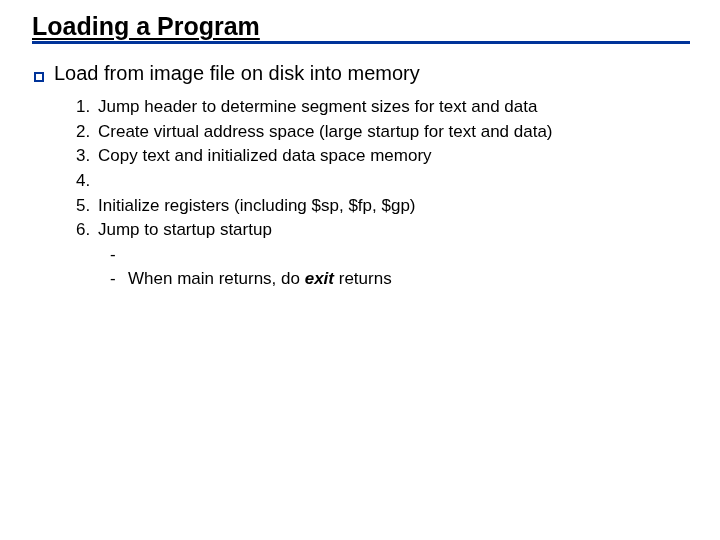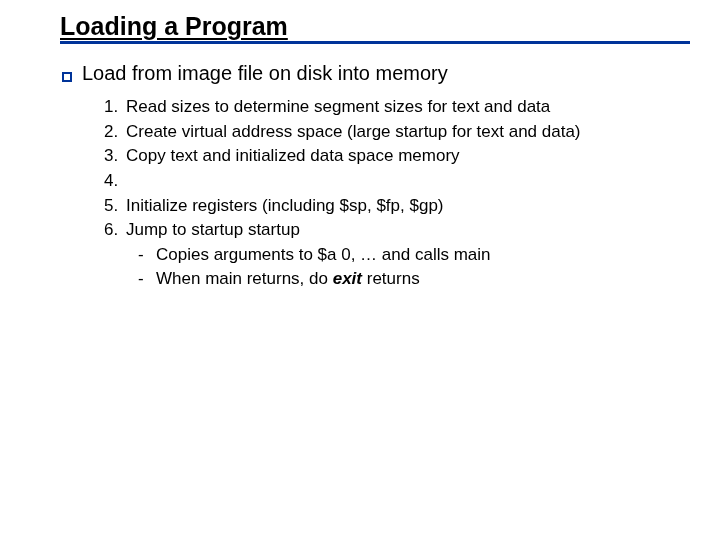--- a/index.html
+++ b/index.html
@@ -8,21 +8,21 @@
     width: 720px;
     height: 540px;
     background: #fff;
     font-family: Arial, Helvetica, sans-serif;
     color: #000;
   }
   .slide {
     box-sizing: border-box;
     width: 720px;
     height: 524px;
-    padding: 12px 30px 0 60px;
+    padding: 12px 30px 0 32px;
   }
   .title-wrap {
     border-bottom: 3px solid #003399;
     padding-bottom: 0;
     margin-bottom: 18px;
   }
   .title {
     font-size: 25px;
     font-weight: bold;
     text-decoration: underline;
@@ -83,21 +83,21 @@
   </div>
 
   <div class="level1">
     <span class="square-bullet"></span>
     <span class="level1-text">Load from image file on disk into memory</span>
   </div>
 
   <div class="num-list">
     <div class="num-item">
       <span class="num">1.</span>
-      <span>Read sizes to determine segment sizes for text and data</span>
+      <span>Jump header to determine segment sizes for text and data</span>
     </div>
     <div class="num-item">
       <span class="num">2.</span>
       <span>Create virtual address space (large startup for text and data)</span>
     </div>
     <div class="num-item">
       <span class="num">3.</span>
       <span>Copy text and initialized data space memory</span>
     </div>
     <div class="num-item">
@@ -109,21 +109,20 @@
     </div>
     <div class="num-item">
       <span class="num">6.</span>
       <span>Jump to startup startup</span>
     </div>
   </div>
 
   <div class="sub-list">
     <div class="sub-item">
       <span class="dash">-</span>
-      <span>Copies arguments to $a 0, … and calls main</span>
     </div>
     <div class="sub-item">
       <span class="dash">-</span>
       <span>
         <span>When main returns, do </span><span class="bi">exit</span><span> returns</span>
       </span>
     </div>
   </div>
 
 </div>

